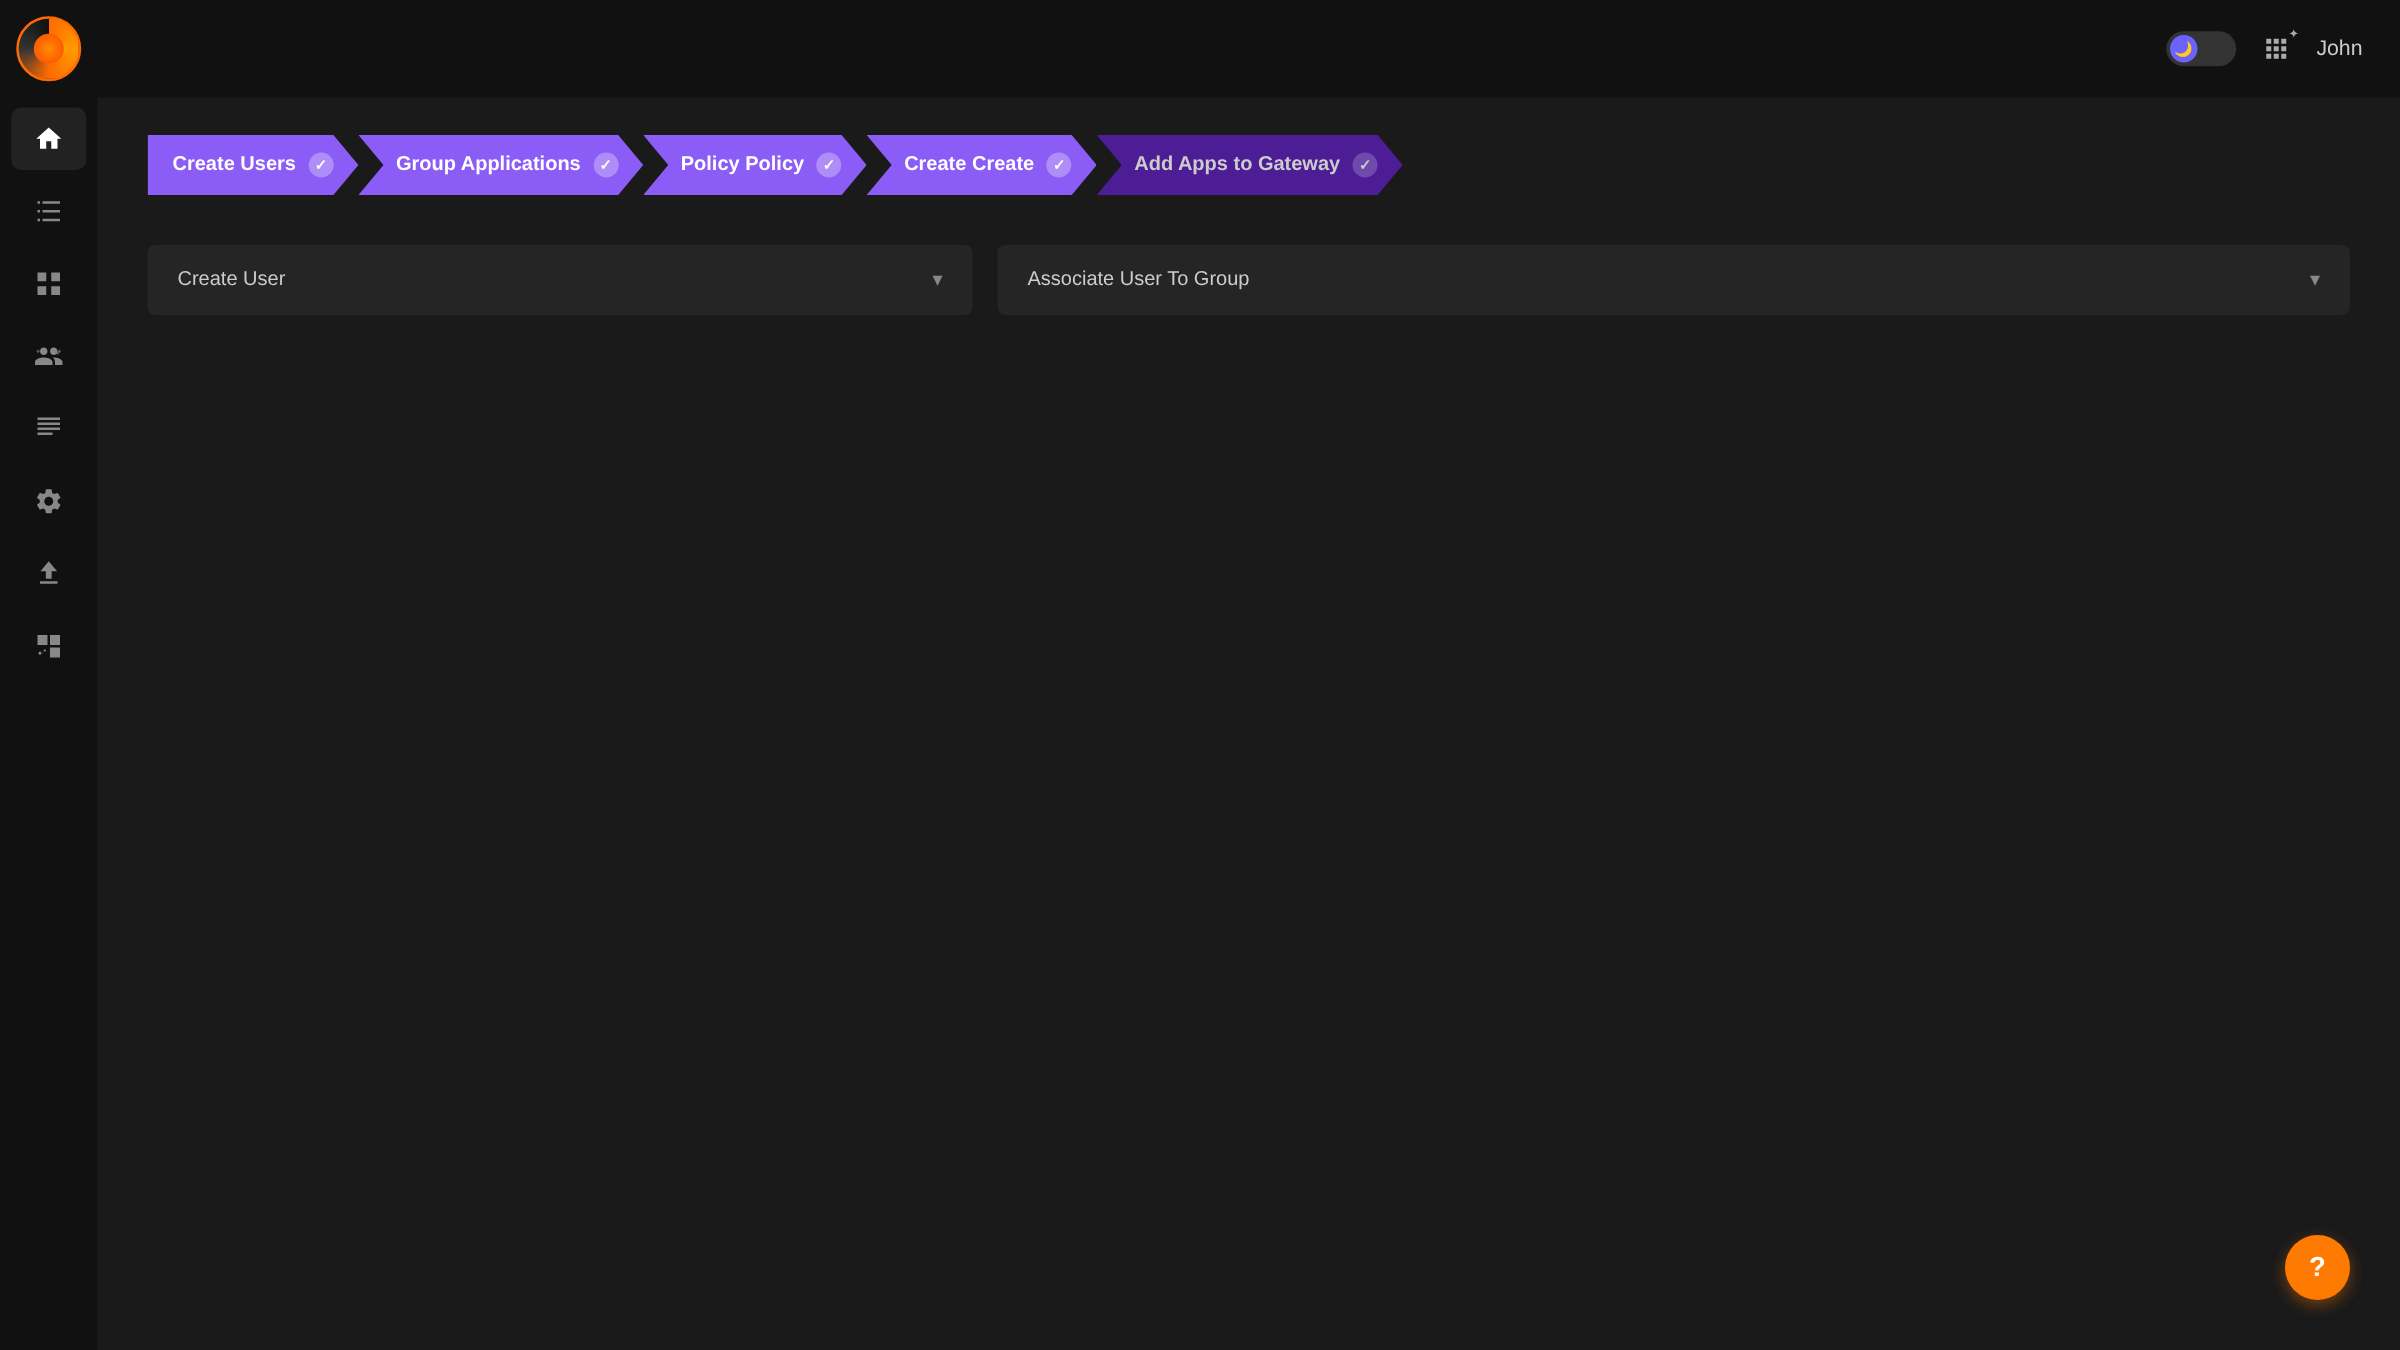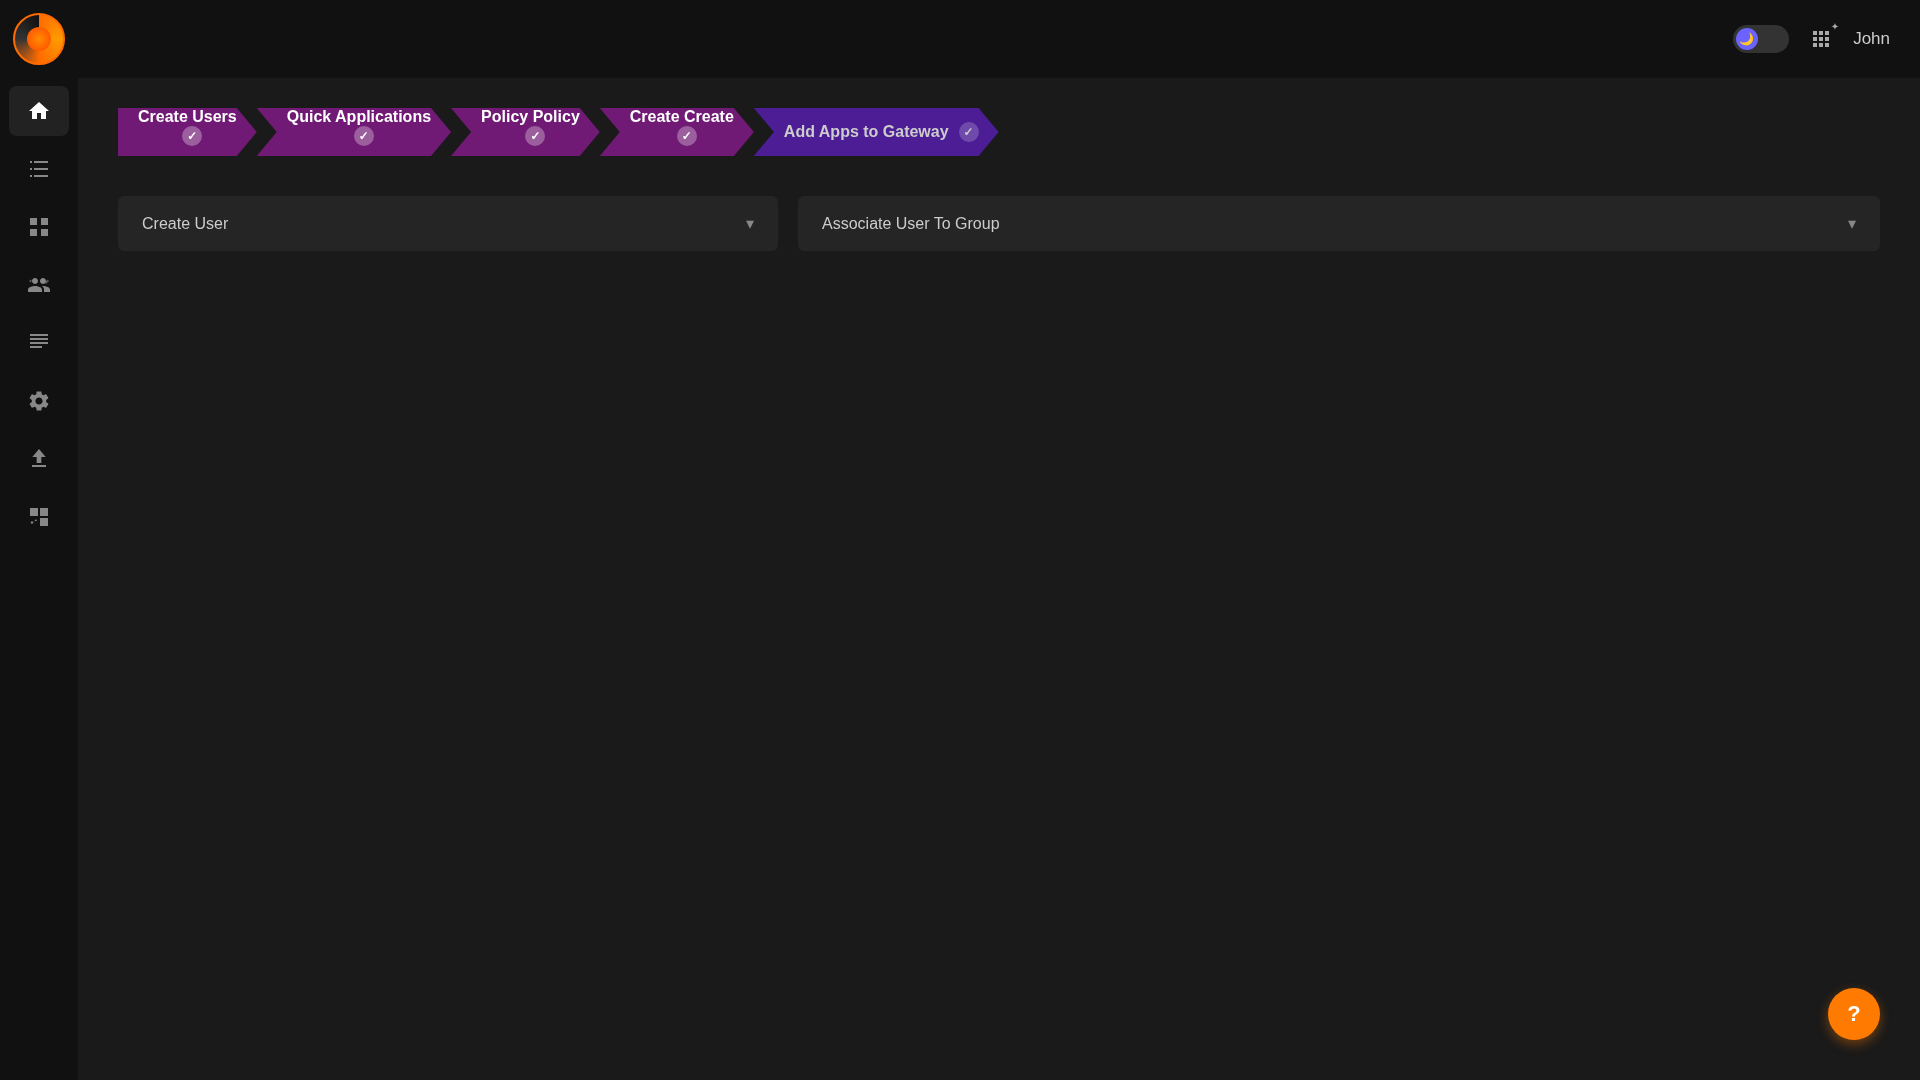--- a/index.html
+++ b/index.html
@@ -189,22 +189,21 @@
       cursor: pointer;
       clip-path: polygon(0 0, calc(100% - 20px) 0, 100% 50%, calc(100% - 20px) 100%, 0 100%, 20px 50%);
     }
 
     .step:first-child {
       clip-path: polygon(0 0, calc(100% - 20px) 0, 100% 50%, calc(100% - 20px) 100%, 0 100%);
       padding-left: 20px;
     }
 
     .step.completed {
-      background-color: #701a75;
-      flex-direction: column;
+      background-color: #8b5cf6;
     }
 
     .step.inactive {
       background-color: #4c1d95;
       color: #cccccc;
       text-align: right;
     }
 
     .step-check {
       margin-left: 10px;
@@ -357,21 +356,21 @@
   </div>
 
   <div class="content">
 
     <div class="steps-container">
       <div class="step completed" style="clip-path: polygon(0 0, calc(100% - 20px) 0, 100% 50%, calc(100% - 20px) 100%, 0 100%);">
         <span>Create Users</span>
         <span class="step-check">✓</span>
       </div>
       <div class="step completed">
-        <span>Quick Applications</span>
+        <span>Group Applications</span>
         <span class="step-check">✓</span>
       </div>
       <div class="step completed">
         <span>Policy Policy</span>
         <span class="step-check">✓</span>
       </div>
       <div class="step completed">
         <span>Create Create</span>
         <span class="step-check">✓</span>
       </div>

